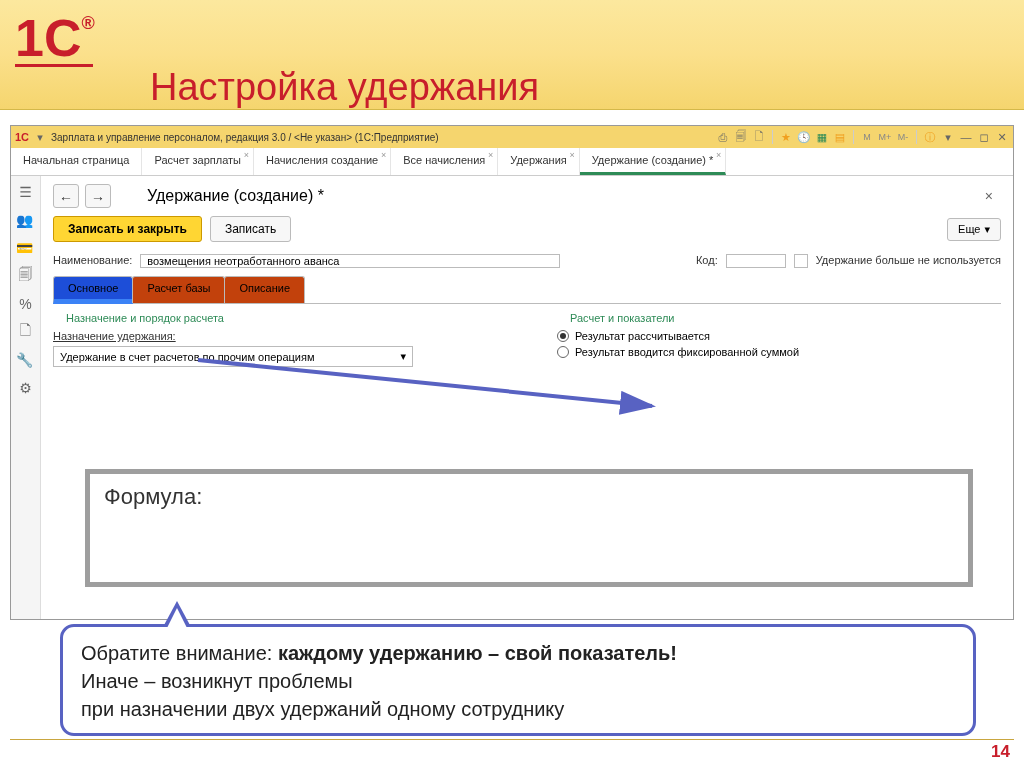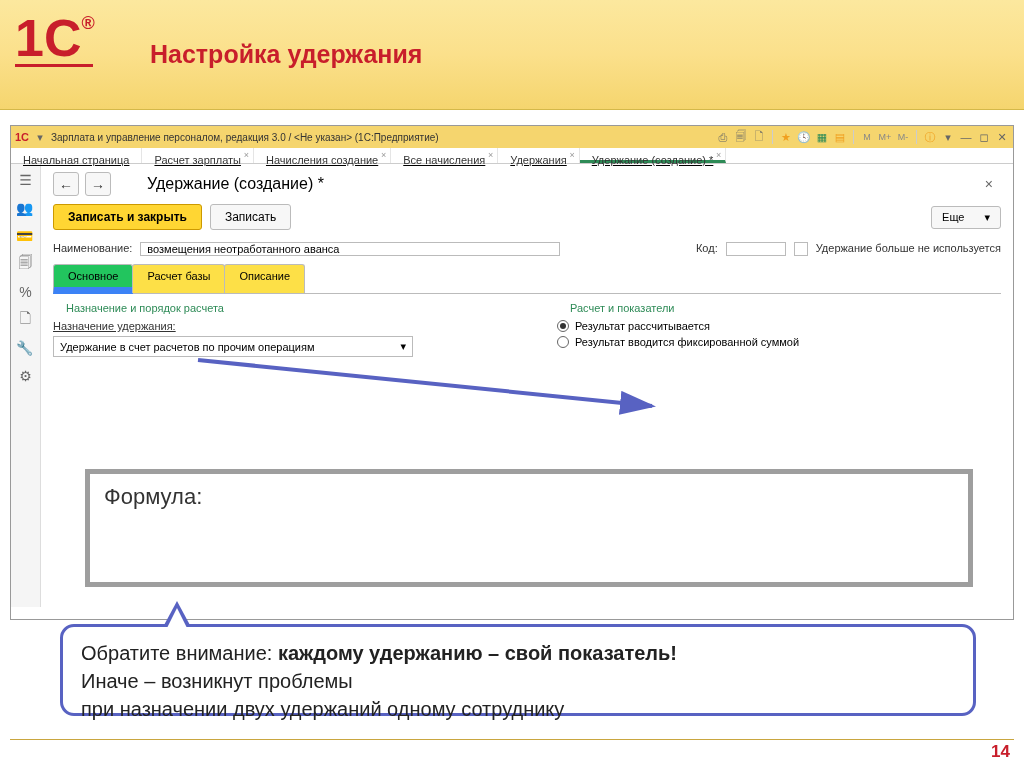--- a/index.html
+++ b/index.html
@@ -1,78 +1,78 @@
 <!DOCTYPE html>
 <html><head>
 <meta charset="utf-8">
 <style>
 * { box-sizing: border-box; margin: 0; padding: 0; }
 body { width: 1024px; height: 768px; font-family: Arial, sans-serif; overflow: hidden; position: relative; background: #fff; }
 
-.slide-header { height: 110px; background: linear-gradient(to bottom, #fce89e 0%, #fbe08b 50%, #f5d56e 100%); border-bottom: 1px solid #d4b849; position: relative; display: flex; align-items: center; }
+.slide-header { height: 110px; background: linear-gradient(to bottom, #fce89e 0%, #fbe08b 50%, #f5d56e 100%); border-bottom: 1px solid #d4b849; position: relative; display: flex; align-items: flex-end; }
 .logo-1c { position: absolute; left: 15px; top: 15px; width: 90px; }
 .logo-1c-main { color: #c81e2b; font-weight: bold; font-size: 52px; font-family: "Arial Black", sans-serif; line-height: 0.9; }
 .logo-1c-sub { height: 3px; background: #c81e2b; margin-top: 2px; width: 78px; }
-.slide-title { color: #c81e2b; font-size: 25px; font-weight: bold; margin-left: 150px; }
+.slide-title { color: #c81e2b; font-size: 38px; font-weight: normal; margin-left: 150px; }
 
 .screenshot { position: absolute; left: 10px; top: 125px; width: 1004px; height: 495px; border: 1px solid #999; background: #fff; font-size: 11px; }
 
 .app-titlebar { height: 22px; background: #f5d56e; display: flex; align-items: center; padding: 0 4px; justify-content: space-between; }
 .app-title-left { display: flex; align-items: center; gap: 4px; }
 .app-title-text { font-size: 10px; color: #333; }
 .app-titlebar-icons { display: flex; align-items: center; gap: 4px; }
 .tb-icon { width: 14px; height: 14px; display: flex; align-items: center; justify-content: center; font-size: 11px; color: #666; cursor: pointer; }
 .tb-sep { width: 1px; height: 14px; background: #ccc; margin: 0 2px; }
 
-.doc-tabs { display: flex; border-bottom: 1px solid #ccc; background: #fff; height: 16px; text-decoration: underline; }
+.doc-tabs { display: flex; border-bottom: 1px solid #ccc; background: #fff; height: 28px; }
 .doc-tab { padding: 6px 12px; font-size: 11px; color: #333; border-right: 1px solid #e5e5e5; position: relative; cursor: pointer; white-space: nowrap; }
 .doc-tab.active { border-bottom: 3px solid #2e8b57; }
 .doc-tab .close-x { position: absolute; right: 4px; top: 2px; font-size: 9px; color: #999; }
 
 .main-area { display: flex; height: calc(100% - 50px); }
 .side-toolbar { width: 30px; background: #f5f5f5; border-right: 1px solid #ddd; display: flex; flex-direction: column; align-items: center; padding-top: 8px; gap: 12px; }
 .side-icon { width: 18px; height: 16px; color: #666; cursor: pointer; font-size: 14px; display: flex; align-items: center; justify-content: center; }
 
 .content { flex: 1; padding: 8px 12px; }
 .nav-row { display: flex; align-items: center; gap: 6px; margin-bottom: 8px; }
 .nav-btn { width: 26px; height: 24px; border: 1px solid #bbb; background: #f7f7f7; border-radius: 3px; cursor: pointer; display: flex; align-items: center; justify-content: center; font-size: 14px; color: #333; }
 .page-title { font-size: 16px; font-weight: normal; margin-left: 30px; }
 .close-page { margin-left: auto; font-size: 14px; color: #666; cursor: pointer; padding: 0 8px; }
 
 .action-row { display: flex; align-items: center; gap: 8px; margin-bottom: 12px; }
 .btn-yellow { background: #ffd633; border: 1px solid #cc9900; border-radius: 3px; padding: 5px 14px; font-size: 12px; font-weight: bold; cursor: pointer; }
 .btn-gray { background: #f7f7f7; border: 1px solid #bbb; border-radius: 3px; padding: 5px 14px; font-size: 12px; cursor: pointer; }
-.btn-more { margin-left: auto; background: #f7f7f7; border: 1px solid #bbb; border-radius: 3px; padding: 4px 10px; font-size: 11px; cursor: pointer; display: flex; align-items: center; gap: 20px; }
+.btn-more { margin-left: auto; background: #f7f7f7; border: 1px solid #bbb; border-radius: 3px; padding: 4px 10px; font-size: 11px; cursor: pointer; display: flex; align-items: center; gap: 4px; }
 
 .field-row { display: flex; gap: 8px; margin-bottom: 8px; font-size: 11px; }
 .field-label { color: #333; }
 .field-input { border: 1px solid #bbb; padding: 0 6px; font-size: 11px; }
 .input-name { width: 420px; }
 .input-code { width: 60px; }
 .checkbox { width: 14px; height: 14px; border: 1px solid #bbb; background: #fff; }
 
 .sub-tabs { display: flex; border-bottom: 1px solid #bbb; margin-bottom: 8px; }
-.sub-tab { padding: 5px 14px; font-size: 11px; border: 1px solid #bbb; border-bottom: none; background: #fde047; border-top-left-radius: 3px; border-top-right-radius: 3px; margin-right: -1px; cursor: pointer; }
-.sub-tab.active { background: #22c55e; border-bottom: 7px solid #3b82f6; margin-bottom: -1px; }
+.sub-tab { padding: 5px 14px; font-size: 11px; border: 1px solid #bbb; border-bottom: none; background: #c2410c; border-top-left-radius: 3px; border-top-right-radius: 3px; margin-right: -1px; cursor: pointer; }
+.sub-tab.active { background: #1d4ed8; border-bottom: 5px solid #3b82f6; margin-bottom: -1px; }
 
 .form-columns { display: flex; gap: 60px; }
 .form-col { flex: 1; }
 .section-heading { color: #2e8b57; font-size: 11px; margin-bottom: 6px; padding-left: 13px; }
 .select-field { border: 1px solid #bbb; padding: 3px 6px; width: 360px; font-size: 11px; display: flex; align-items: center; justify-content: space-between; }
 .radio-row { display: flex; gap: 6px; font-size: 11px; margin-bottom: 4px; }
 .radio { width: 12px; height: 12px; border: 1px solid #666; border-radius: 50%; display: inline-flex; align-items: center; justify-content: center; }
 .radio.checked::after { content: ""; width: 6px; height: 6px; background: #333; border-radius: 50%; }
 
 .formula-callout { position: absolute; left: 74px; top: 343px; width: 888px; height: 118px; background: #fff; border: 5px solid #9e9e9e; padding: 10px 14px; }
 .formula-label { font-size: 22px; font-family: Tahoma, sans-serif; color: #333; margin-bottom: 12px; }
 .formula-text { font-size: 22px; font-family: Tahoma, sans-serif; color: #333; border: 1px solid #999; padding: 8px 10px; white-space: nowrap; overflow: hidden; }
 
 .arrow1, .arrow2 { position: absolute; pointer-events: none; }
 
-.note-callout { position: absolute; left: 60px; top: 624px; width: 916px; height: 92px; background: #fff; border: 3px solid #5862c2; border-radius: 14px; padding: 12px 18px; font-size: 20px; line-height: 1.4; color: #222; }
+.note-callout { position: absolute; left: 60px; top: 624px; width: 916px; height: 112px; background: #fff; border: 3px solid #5862c2; border-radius: 14px; padding: 12px 18px; font-size: 20px; line-height: 1.4; color: #222; }
 .note-callout .pointer { position: absolute; left: 100px; top: -26px; width: 0; height: 0; border-left: 14px solid transparent; border-right: 14px solid transparent; border-bottom: 26px solid #5862c2; }
 .note-callout .pointer-inner { position: absolute; left: 104px; top: -19px; width: 0; height: 0; border-left: 10px solid transparent; border-right: 10px solid transparent; border-bottom: 20px solid #fff; }
 
 .page-num { position: absolute; right: 14px; bottom: 6px; color: #c81e2b; font-size: 17px; font-weight: bold; }
 .bottom-rule { position: absolute; left: 10px; bottom: 28px; width: 1004px; height: 1px; background: #c9a63f; }
 </style>
 </head>
 <body>
 
 <div class="slide-header">

